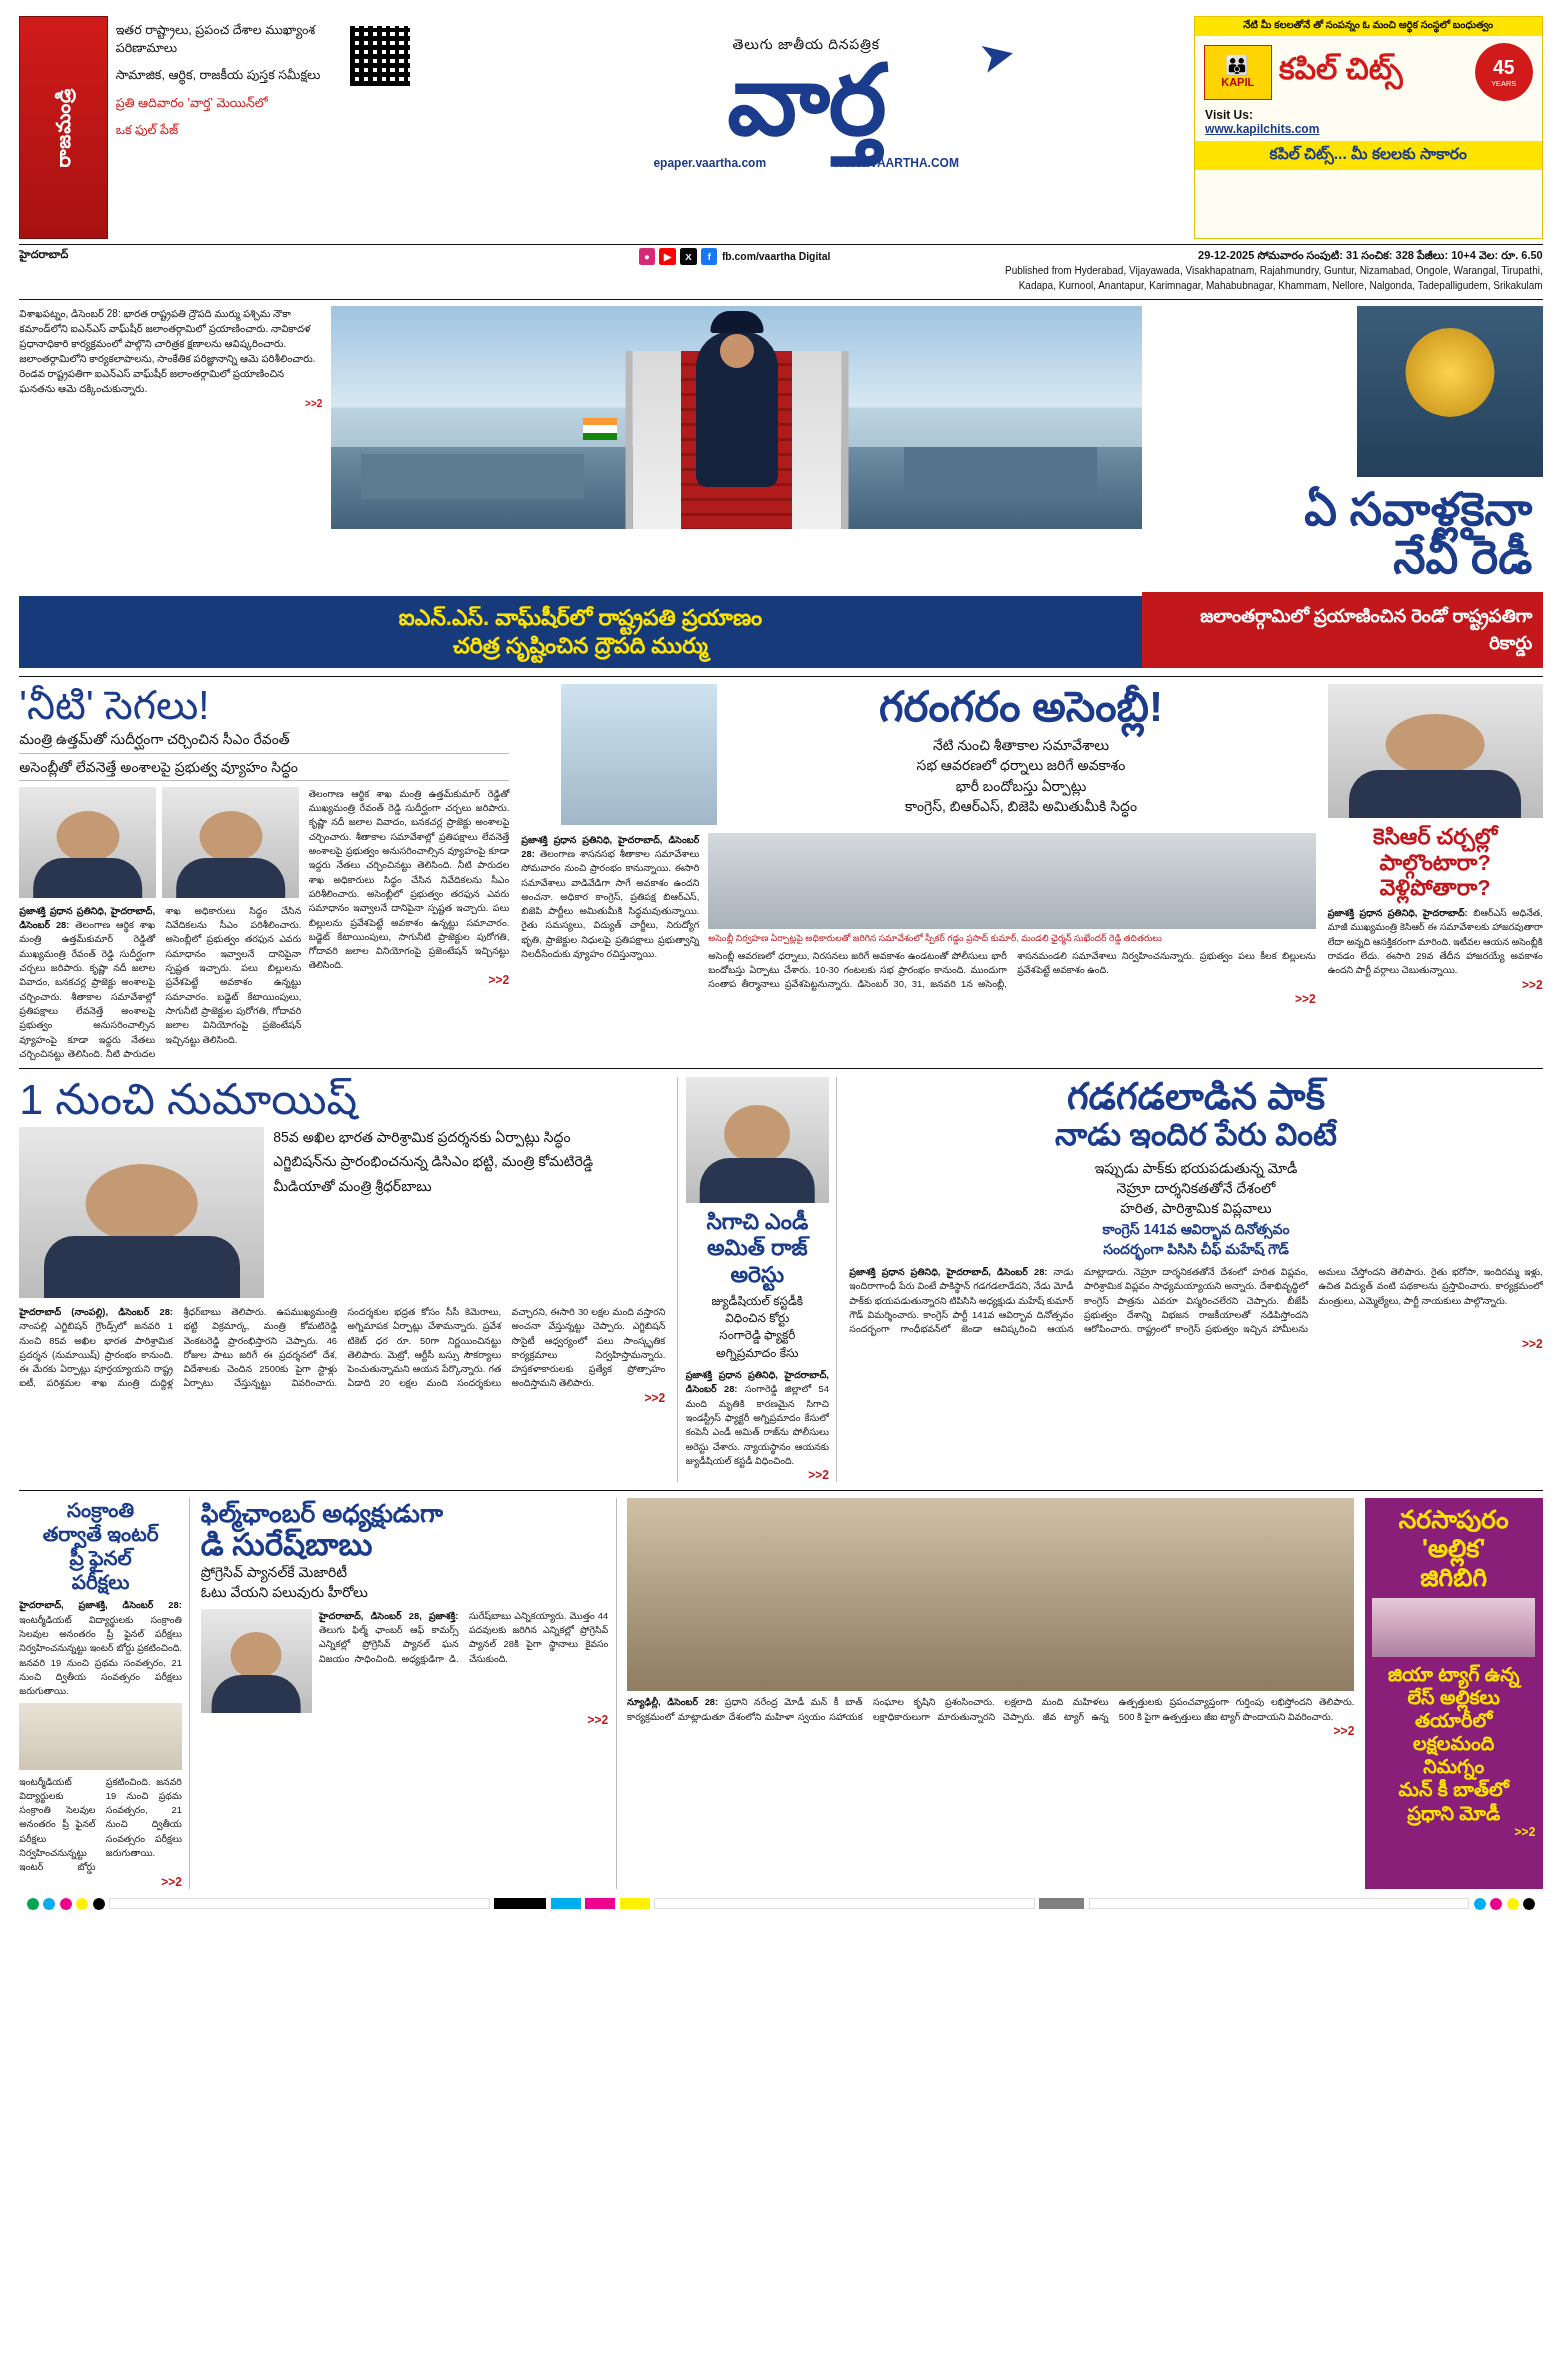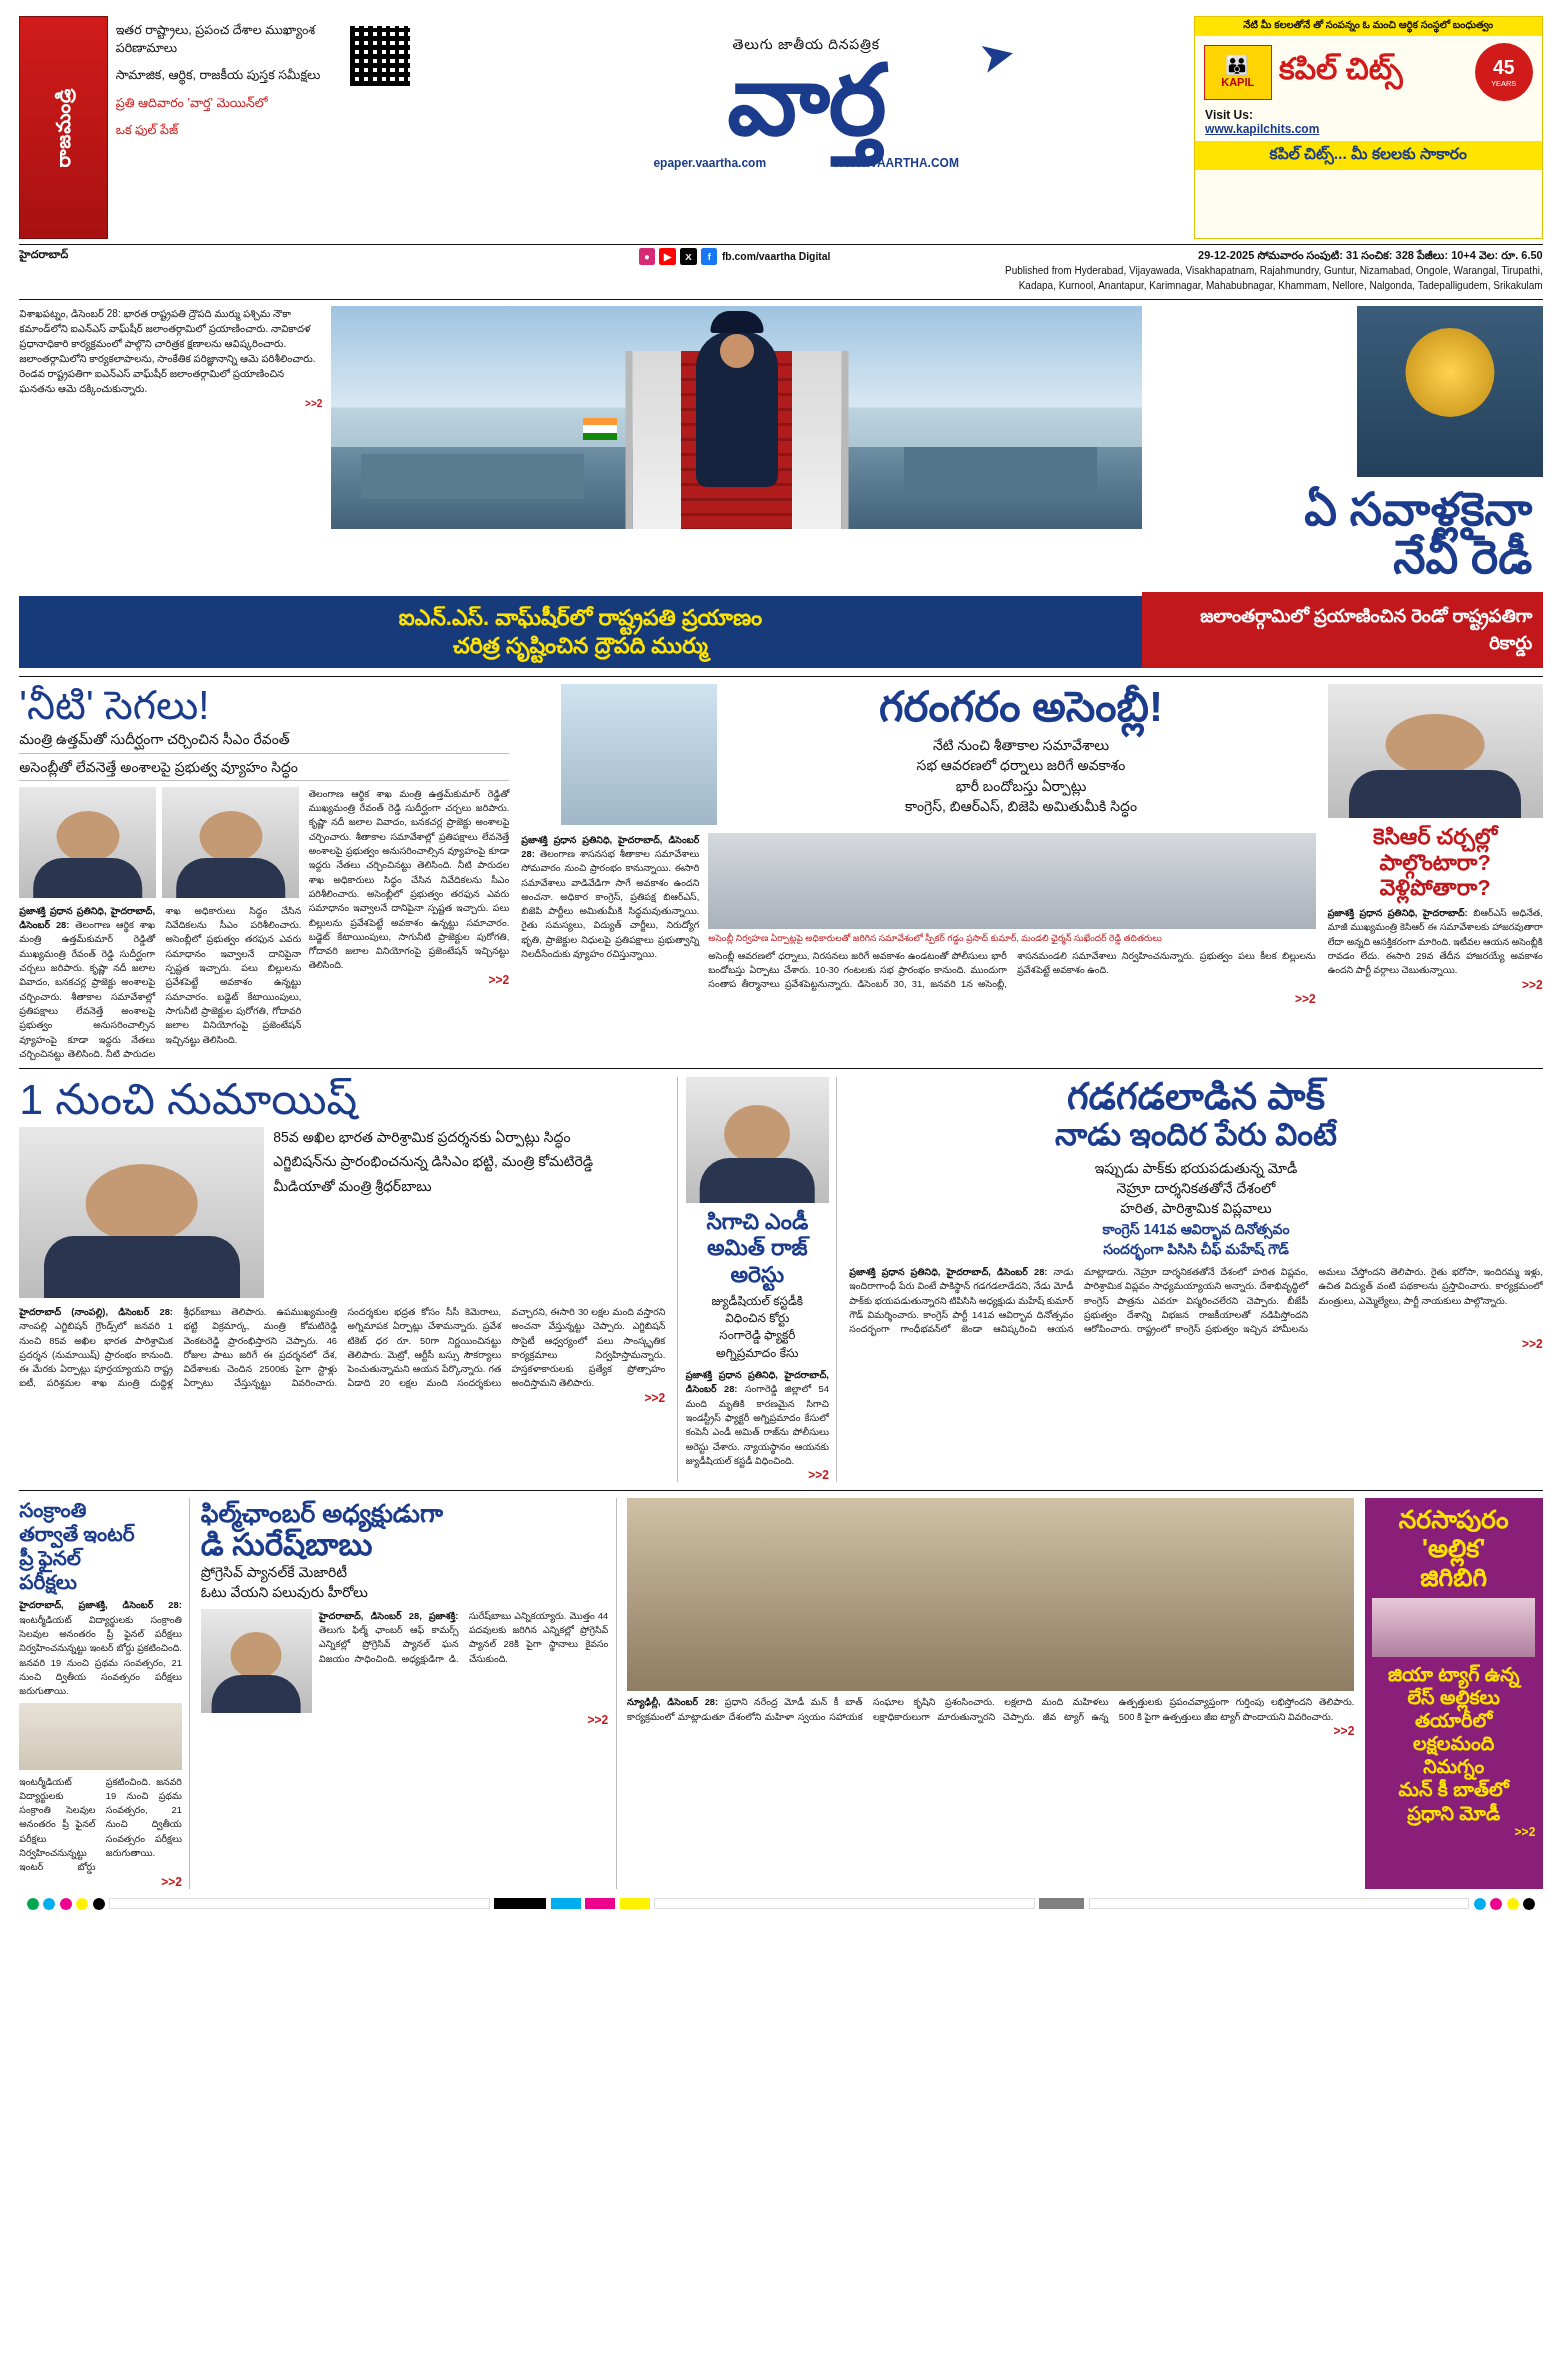--- a/index.html
+++ b/index.html
@@ -354,21 +354,21 @@
       </div>
       <div class="more" style="text-align:right">&gt;&gt;2</div>
     </div>
   </div>
 
   <div class="rule"></div>
 
   <div class="bottom-strip">
 
     <div style="flex:0 0 171px;border-right:0.7px solid #bbb;padding-right:7.4px;">
-      <div class="h-m" style="font-size:20px;font-family:Liberation Serif, serif;">
+      <div class="h-m" style="text-align:center;font-size:20px;">
         <div>సంక్రాంతి</div>
         <div>తర్వాతే ఇంటర్</div>
         <div>ప్రీ ఫైనల్</div>
         <div>పరీక్షలు</div>
       </div>
       <div class="body" style="margin-top:4.5px;">
         <span class="dateline">హైదరాబాద్, ప్రజాశక్తి, డిసెంబర్ 28:</span>
         <span>ఇంటర్మీడియట్ విద్యార్థులకు సంక్రాంతి సెలవుల అనంతరం ప్రీ ఫైనల్ పరీక్షలు నిర్వహించనున్నట్టు ఇంటర్ బోర్డు ప్రకటించింది. జనవరి 19 నుంచి ప్రథమ సంవత్సరం, 21 నుంచి ద్వితీయ సంవత్సరం పరీక్షలు జరుగుతాయి.</span>
       </div>
       <div class="ph" style="height:67px;margin-top:4.5px;background:linear-gradient(#e8e2d6,#cfc6b6);"></div>

